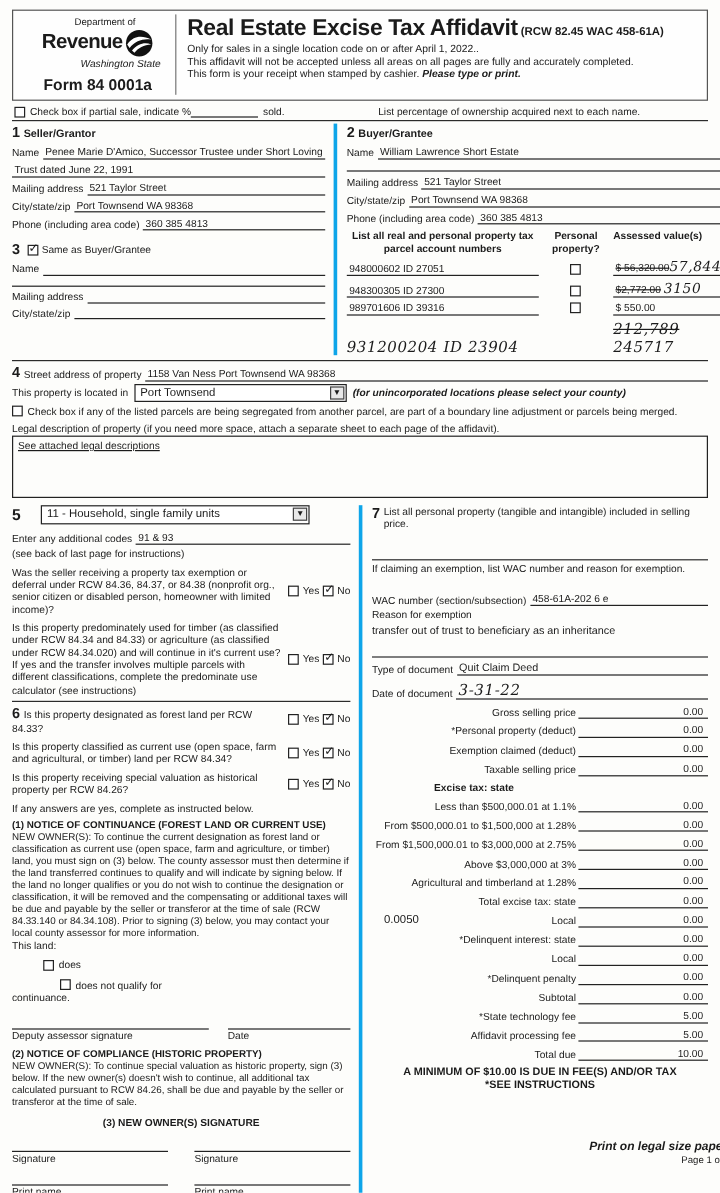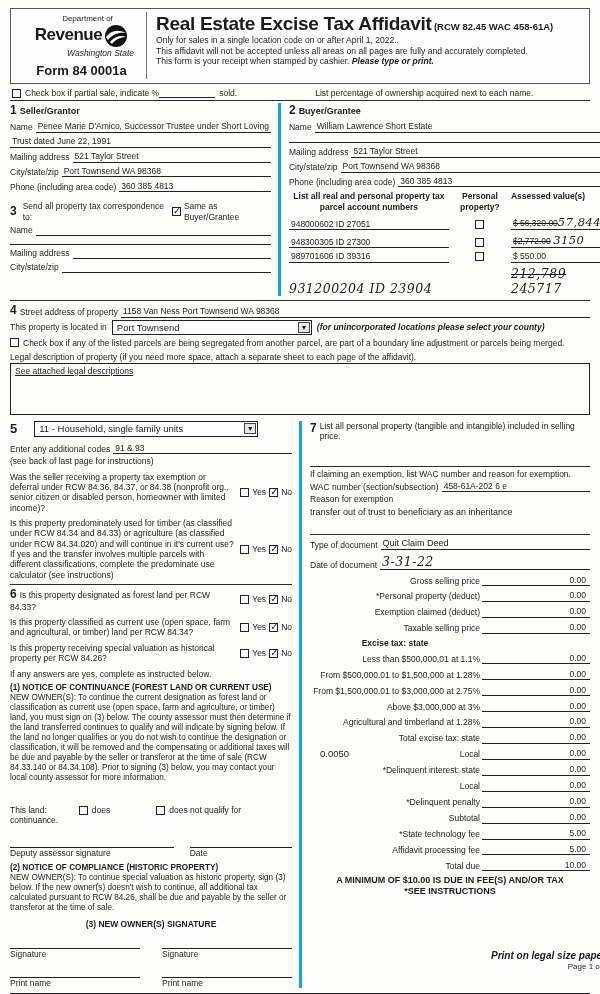--- a/index.html
+++ b/index.html
@@ -129,21 +129,20 @@
           <span class="lbl">City/state/zip</span>
           <span class="uv grow">Port Townsend WA 98368</span>
         </div>
       <div class="fl">
           <span class="lbl">Phone (including area code)</span>
           <span class="uv grow">360 385 4813</span>
         </div>
 
       <div style="margin-top:9px; display:flex; align-items:center; gap:3px;">
         <span class="secno">3</span>
-        <span>Send all property tax correspondence to:</span>
         <span class="cb ck"></span>
         <span>Same as Buyer/Grantee</span>
       </div>
       <div class="fl">
           <span class="lbl">Name</span>
           <span class="uv grow"></span>
         </div>
       <div class="fl" style="margin-top:8px;">
           <span class="uv grow"></span>
         </div>
@@ -209,21 +208,21 @@
   <div class="hr" style="margin-top:4px;"></div>
 
   <div>
     <div class="fl" style="margin-top:1px;">
       <span class="secno">4</span>
       <span class="lbl">Street address of property</span>
       <span class="uv grow">1158 Van Ness Port Townsend WA 98368</span>
     </div>
     <div style="display:flex; align-items:center; margin-top:2px; gap:5px;">
       <span>This property is located in</span>
-      <span class="dd" style="width:200px;">
+      <span class="dd" style="width:177px;">
         <span>Port Townsend</span>
         <span class="ddbtn">▼</span>
       </span>
       <span class="b i">(for unincorporated locations please select your county)</span>
     </div>
     <div style="display:flex; align-items:flex-start; margin-top:3px; gap:4px;">
       <span class="cb"></span>
       <span>Check box if any of the listed parcels are being segregated from another parcel, are part of a boundary line adjustment or parcels being merged.</span>
     </div>
     <div style="margin-top:3px;">Legal description of property (if you need more space, attach a separate sheet to each page of the affidavit).</div>
@@ -290,21 +289,21 @@
             <span>Yes</span>
             <span class="cb ck"></span>
             <span>No</span>
           </span>
       </div>
 
       <div style="margin-top:5px;">If any answers are yes, complete as instructed below.</div>
       <div class="notice"><span class="b">(1) NOTICE OF CONTINUANCE (FOREST LAND OR CURRENT USE)</span><br>
         <span>NEW OWNER(S): To continue the current designation as forest land or classification as current use (open space, farm and agriculture, or timber) land, you must sign on (3) below. The county assessor must then determine if the land transferred continues to qualify and will indicate by signing below. If the land no longer qualifies or you do not wish to continue the designation or classification, it will be removed and the compensating or additional taxes will be due and payable by the seller or transferor at the time of sale (RCW 84.33.140 or 84.34.108). Prior to signing (3) below, you may contact your local county assessor for more information.</span></div>
 
-      <div style="display:flex; margin-top:22px; gap:6px; ">
+      <div style="display:flex; margin-top:0; gap:6px; flex-direction:column;">
         <span>This land:</span>
         <span style="display:flex; gap:4px; align-items:center; margin-left:26px;">
             <span class="cb"></span>
             <span>does</span>
           </span>
         <span style="display:flex; gap:4px; align-items:center; margin-left:40px;">
             <span class="cb"></span>
             <span>does not qualify for</span>
           </span>
       </div>
@@ -349,21 +348,21 @@
     </div>
 
     <div class="cr">
       <div style="display:flex;">
           <span class="secno">7</span>
           <span>List all personal property (tangible and intangible) included in selling price.</span>
         </div>
       <div style="height:22px;"></div>
       <div class="hr"></div>
       <div>If claiming an exemption, list WAC number and reason for exemption.</div>
-      <div class="fl" style="margin-top:2px;">
+      <div class="fl" style="margin-top:15px;">
           <span class="lbl">WAC number (section/subsection)</span>
           <span class="uv grow">458-61A-202 6 e</span>
         </div>
       <div style="margin-top:2px;">Reason for exemption</div>
       <div style="margin-top:2px; font-size:9px;">transfer out of trust to beneficiary as an inheritance</div>
       <div class="hr" style="margin-top:16px;"></div>
       <div class="fl">
           <span class="lbl">Type of document</span>
           <span class="uv grow" style="font-size:9px;">Quit Claim Deed</span>
         </div>

